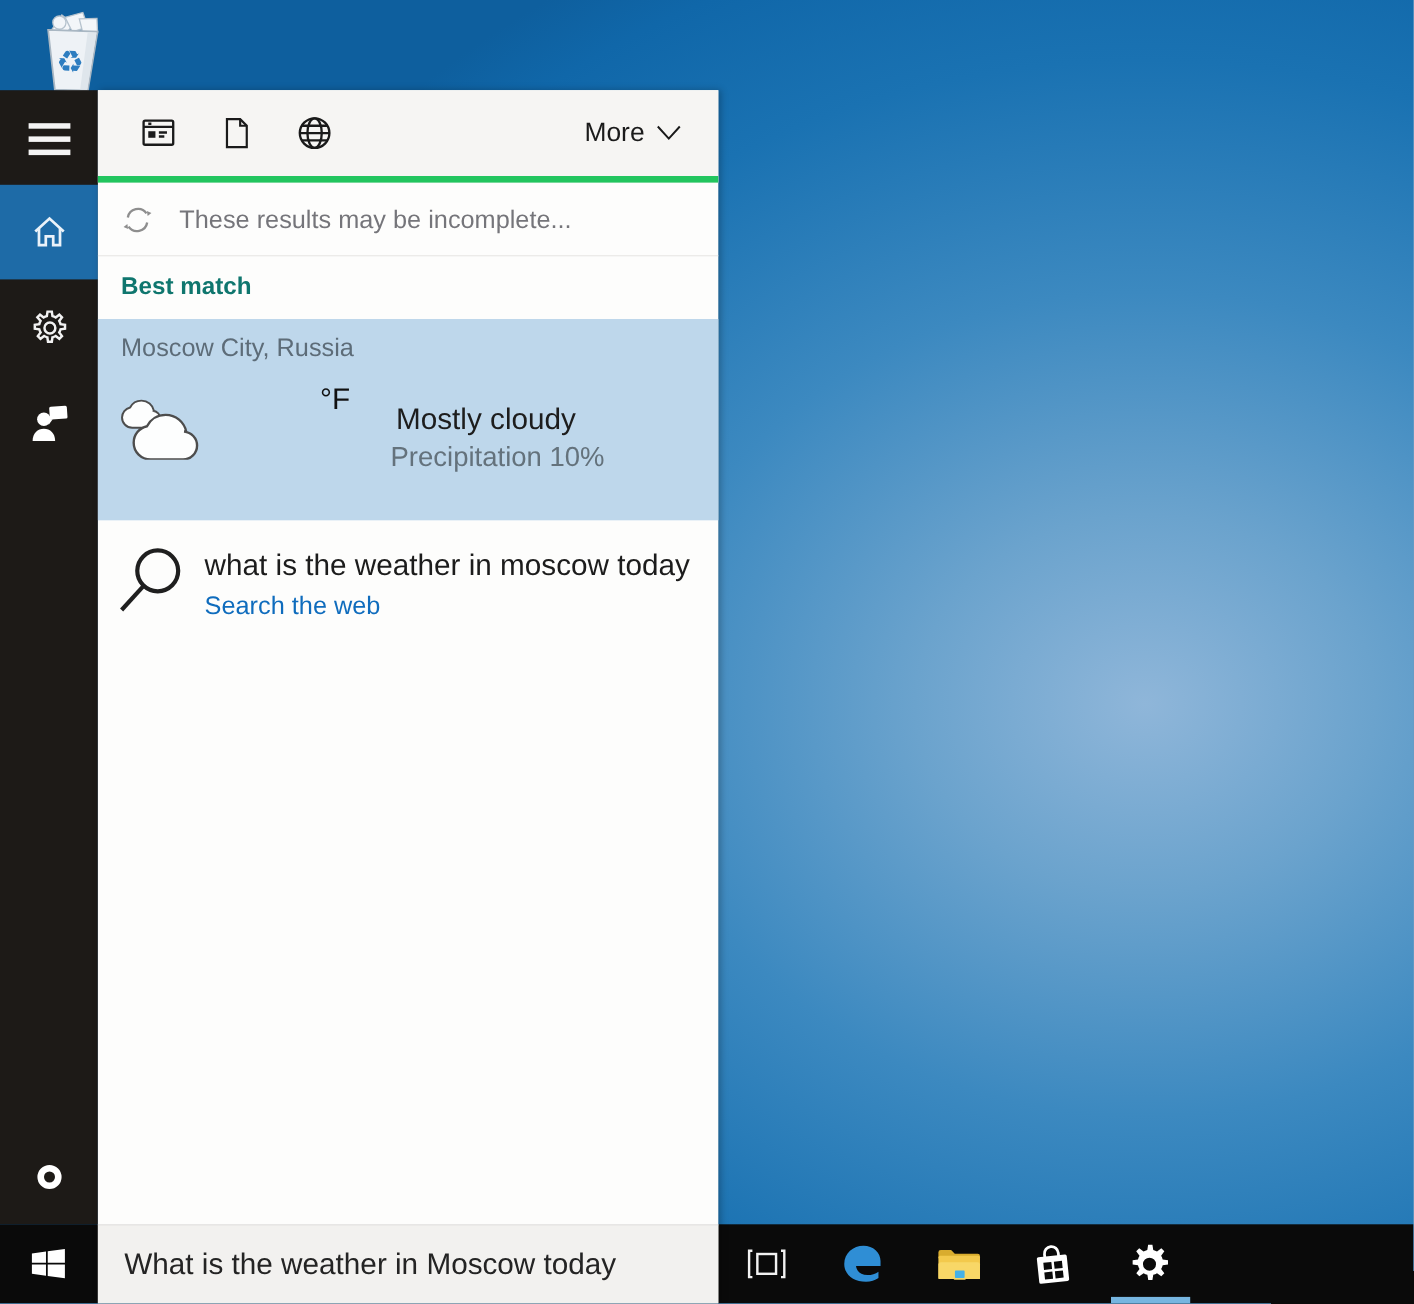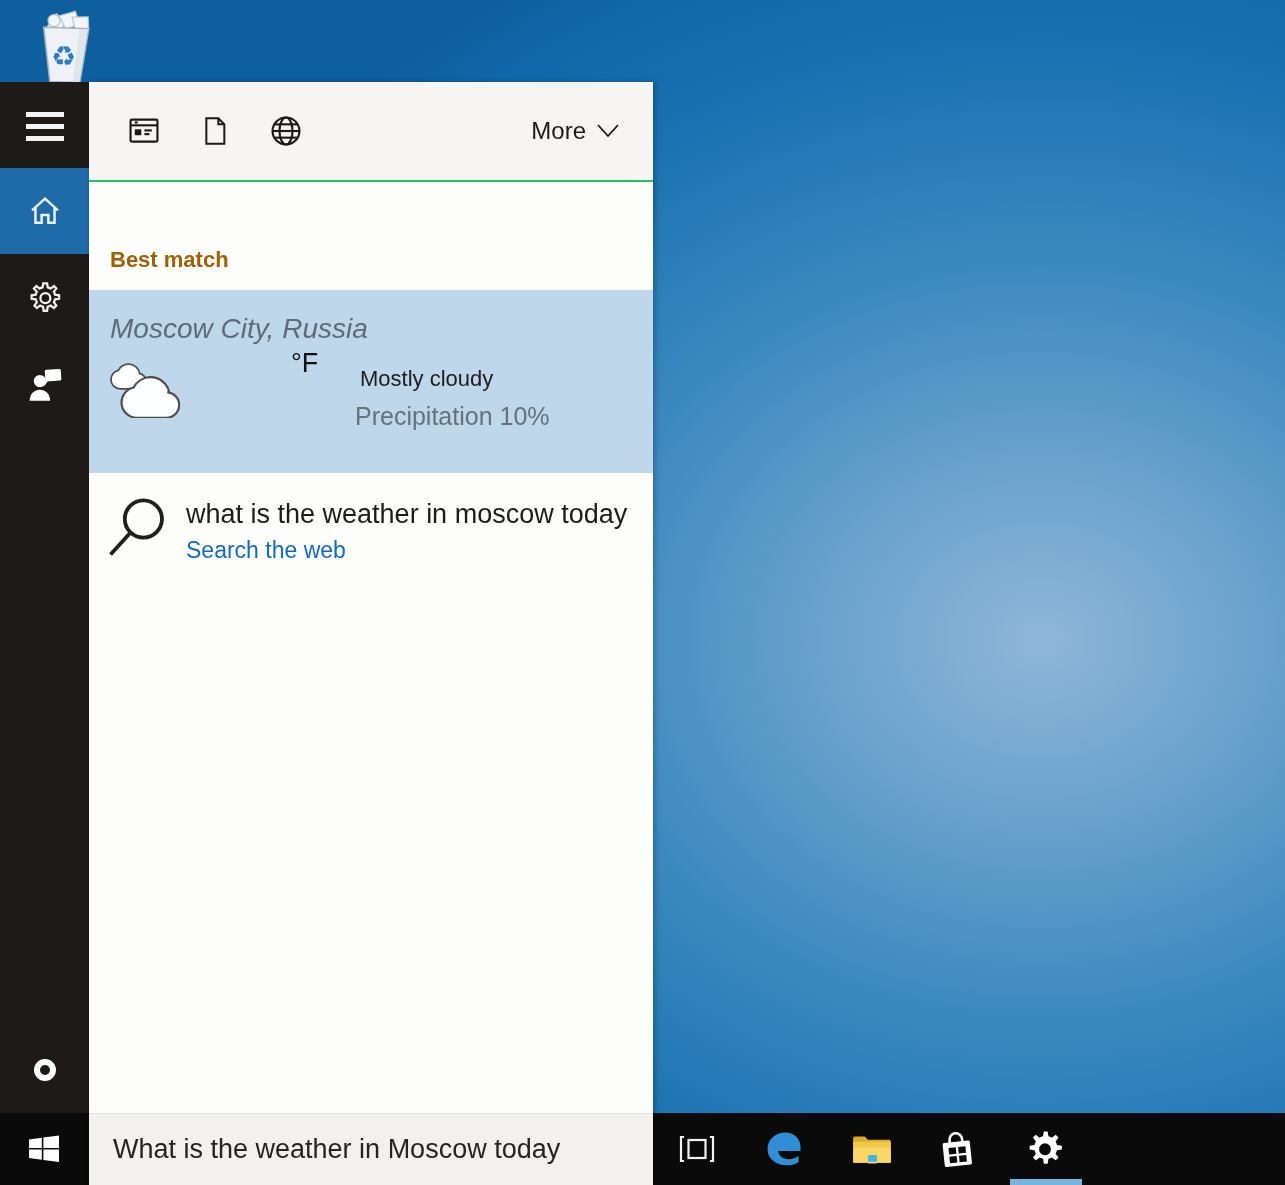--- a/index.html
+++ b/index.html
@@ -42,45 +42,45 @@
   .tb-folder   { left:842px; }
   .tb-store    { left:927px; }
   .tb-settings { left:1015px; }
   .tb-underline { position:absolute; left:1010px; top:1179px; width:72px; height:6px;
     background:#76b5e0; z-index:3; }
 
   
   .panel { position:absolute; left:89px; top:82px; width:564px; height:1103px;
     background:#fdfdfc; z-index:4; box-shadow:2px 0 6px rgba(0,0,0,.25); }
 
-  .topbar { position:absolute; left:0; top:0; width:564px; height:100px;
-    background:#f6f5f3; border-bottom:2px solid #22c55e;
+  .topbar { position:absolute; left:0; top:0; width:564px; height:84px;
+    background:#f6f5f3; border-bottom:6px solid #22c55e;
     display:flex; align-items:center; }
   .filter-btn { width:34px; height:34px; margin-left:37px; cursor:pointer;
     display:flex; align-items:center; justify-content:center; }
   .filter-btn:first-child { margin-left:38px; }
   .more-btn { margin-left:auto; margin-right:33px; display:flex; align-items:center;
     gap:10px; cursor:pointer; font-size:24px; color:#1b1b1b; }
 
   .status-row { position:absolute; left:0; top:85px; width:564px; height:66px;
     border-bottom:1px solid #e8e6e4; display:flex; align-items:center; cursor:pointer; }
   .status-row .sync { margin-left:20px; }
   .status-text { margin-left:22px; font-size:23px; color:#75757a; }
 
   .best-match { position:absolute; left:21px; top:165px; font-size:22px;
-    font-weight:bold; color:#a16207; }
+    font-weight:bold; color:#0f766e; }
 
   .weather-card { position:absolute; left:0; top:208px; width:564px; height:183px;
     background:#bed7eb; cursor:pointer; }
-  .w-location { position:absolute; left:21px; top:23px; font-size:28px; color:#5d6c78;font-style:italic; }
+  .w-location { position:absolute; left:21px; top:13px; font-size:23px; color:#5d6c78; }
   .w-cloud { position:absolute; left:17px; top:66px; }
   .w-temp { position:absolute; left:108px; top:50px; font-size:92px; line-height:1;
     color:#111; letter-spacing:-2px; }
   .w-unit { position:absolute; left:202px; top:58px; font-size:27px; color:#111; }
-  .w-cond { position:absolute; left:271px; top:76px; font-size:22px; color:#1d1d1d; }
+  .w-cond { position:absolute; left:271px; top:76px; font-size:27px; color:#1d1d1d; }
   .w-precip { position:absolute; left:266px; top:112px; font-size:25px; color:#64727c; }
 
   .suggest-row { position:absolute; left:0; top:391px; width:564px; height:110px;
     cursor:pointer; }
   .sg-glass { position:absolute; left:17px; top:23px; }
   .sg-query { position:absolute; left:97px; top:26px; font-size:27px; color:#1c1c1c; }
   .sg-link { position:absolute; left:97px; top:64px; font-size:23px; color:#0f6cbd;
     cursor:pointer; }
 
   .search-box { position:absolute; left:0; bottom:0; width:564px; height:72px;
@@ -242,20 +242,31 @@
         </svg>
       </div>
       <div class="more-btn">
         <span>More</span>
         <svg width="24" height="16" viewBox="0 0 24 16" fill="none" stroke="#1a1a1a" stroke-width="1.8">
           <polyline points="2,2 12,13 22,2"></polyline>
         </svg>
       </div>
     </div>
 
+    <div class="status-row">
+      <svg class="sync" width="32" height="32" viewBox="0 0 24 24">
+        <g fill="none" stroke="#8e8e8e" stroke-width="1.6">
+          <path d="M5.4 10.3 a7 7 0 0 1 12.7 -2.8"></path>
+          <path d="M18.6 13.7 a7 7 0 0 1 -12.7 2.8"></path>
+        </g>
+        <path d="M18.9 9.2 l-0.5 -3.4 3.1 1.4 z" fill="#8e8e8e"></path>
+        <path d="M5.1 14.8 l0.5 3.4 -3.1 -1.4 z" fill="#8e8e8e"></path>
+      </svg>
+      <span class="status-text">These results may be incomplete...</span>
+    </div>
 
     <div class="best-match">Best match</div>
 
     <div class="weather-card">
       <div class="w-location">Moscow City, Russia</div>
       <div class="w-cloud">
         <svg width="80" height="62" viewBox="0 0 80 62">
           <path transform="translate(4,2) scale(1.55)" fill="#fdfefe" stroke="#4d4d4d" stroke-width="1.15" d="M19.35 10.04 A7.49 7.49 0 0 0 12 4 C9.11 4 6.6 5.64 5.35 8.04
                A5.99 5.99 0 0 0 0.6 13.9 c0 3.31 2.69 6 6 6 h11.6 c2.76 0 5-2.24 5-5
                0-2.64-2.05-4.78-4.65-4.96 z"></path>

